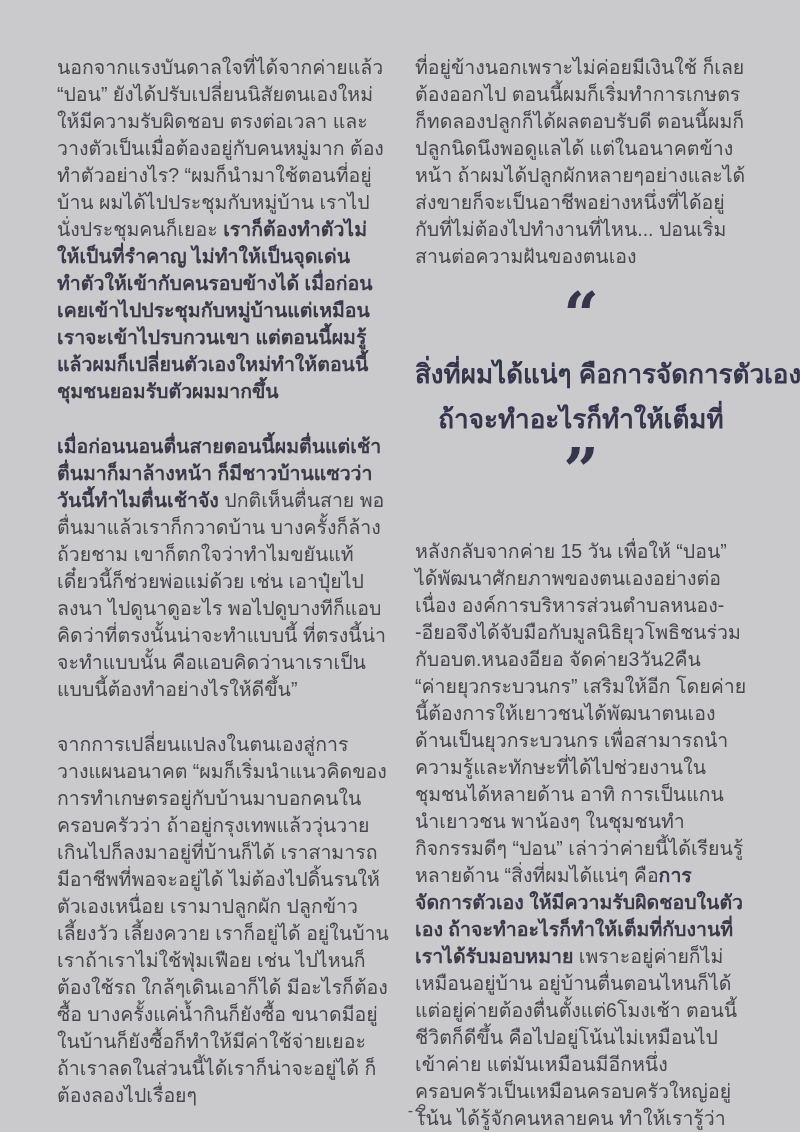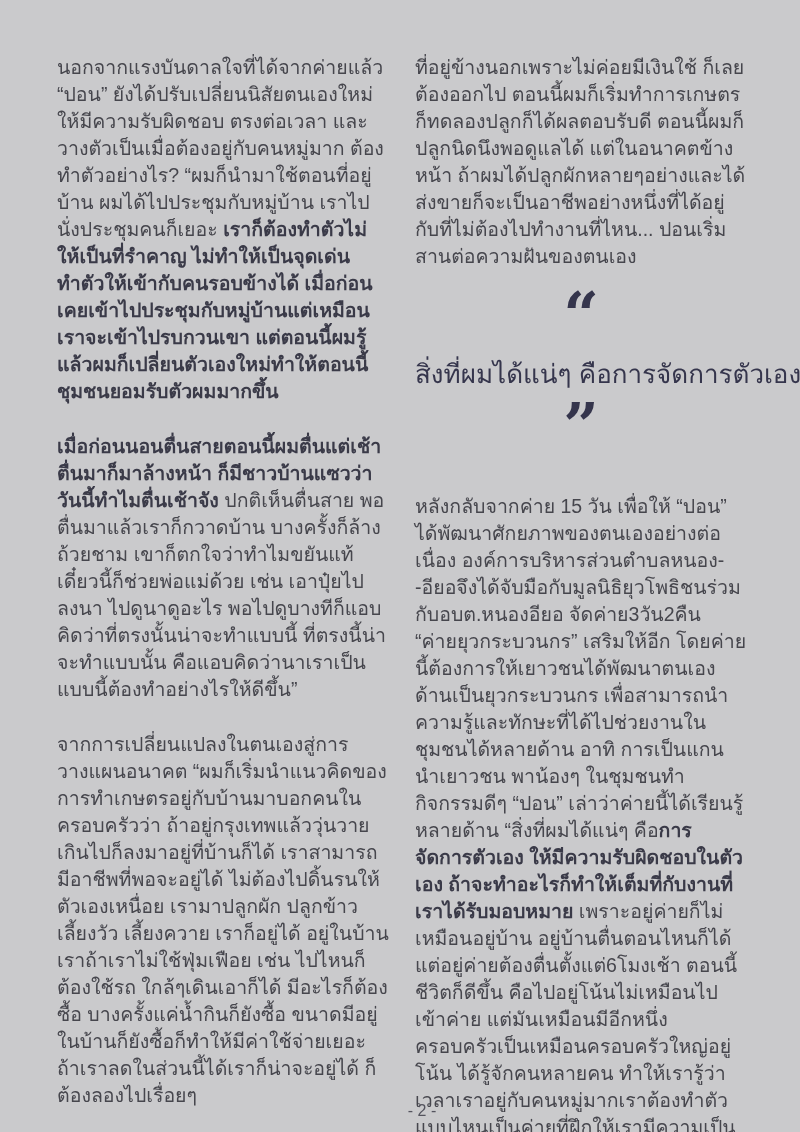--- a/index.html
+++ b/index.html
@@ -30,21 +30,21 @@
   }
   .qmark {
     font-family:"DejaVu Serif","Liberation Serif",serif;
     font-weight:700;
     font-size:62px; line-height:34px;
     height:38px;
   }
   .qmark.open  { margin-bottom:16px; }
   .qmark.close { margin-top:12px; }
   .pq-line {
-    font-size:26px; font-weight:400;
+    font-size:26px; font-weight:700;
     line-height:45px;
     white-space:nowrap;
   }
   .page-number {
     position:absolute; left:0; right:0; bottom:12px;
     text-align:center;
     font-size:16px; color:#54545e;
   }
 </style>
 </head>
@@ -62,20 +62,21 @@
       <p class="body">จากการเปลี่ยนแปลงในตนเองสู่การวางแผนอนาคต “ผมก็เริ่มนำแนวคิดของการทำเกษตรอยู่กับบ้านมาบอกคนในครอบครัวว่า ถ้าอยู่กรุงเทพแล้ววุ่นวายเกินไปก็ลงมาอยู่ที่บ้านก็ได้ เราสามารถมีอาชีพที่พอจะอยู่ได้ ไม่ต้องไปดิ้นรนให้ตัวเองเหนื่อย เรามาปลูกผัก ปลูกข้าว เลี้ยงวัว เลี้ยงควาย เราก็อยู่ได้ อยู่ในบ้านเราถ้าเราไม่ใช้ฟุ่มเฟือย เช่น ไปไหนก็ต้องใช้รถ ใกล้ๆเดินเอาก็ได้ มีอะไรก็ต้องซื้อ บางครั้งแค่น้ำกินก็ยังซื้อ ขนาดมีอยู่ในบ้านก็ยังซื้อก็ทำให้มีค่าใช้จ่ายเยอะ ถ้าเราลดในส่วนนี้ได้เราก็น่าจะอยู่ได้ ก็ต้องลองไปเรื่อยๆ</p>
 
     </div>
 
     <div class="col">
       <p class="body">ที่อยู่ข้างนอกเพราะไม่ค่อยมีเงินใช้ ก็เลยต้องออกไป ตอนนี้ผมก็เริ่มทำการเกษตร ก็ทดลองปลูกก็ได้ผลตอบรับดี ตอนนี้ผมก็ปลูกนิดนึงพอดูแลได้ แต่ในอนาคตข้างหน้า ถ้าผมได้ปลูกผักหลายๆอย่างและได้ส่งขายก็จะเป็นอาชีพอย่างหนึ่งที่ได้อยู่กับที่ไม่ต้องไปทำงานที่ไหน... ปอนเริ่มสานต่อความฝันของตนเอง</p>
 
       <div class="pull-quote">
         <div class="qmark open">“</div>
         <div class="pq-line">สิ่งที่ผมได้แน่ๆ คือการจัดการตัวเอง</div>
+        <div class="pq-line">ถ้าจะทำอะไรก็ทำให้เต็มที่</div>
         <div class="qmark close">”</div>
       </div>
 
       <p class="body"><span>หลังกลับจากค่าย 15 วัน เพื่อให้ “ปอน” ได้พัฒนาศักยภาพของตนเองอย่างต่อเนื่อง องค์การบริหารส่วนตำบลหนอง- -อียอจึงได้จับมือกับมูลนิธิยุวโพธิชนร่วมกับอบต.หนองอียอ จัดค่าย3วัน2คืน “ค่ายยุวกระบวนกร” เสริมให้อีก โดยค่ายนี้ต้องการให้เยาวชนได้พัฒนาตนเองด้านเป็นยุวกระบวนกร เพื่อสามารถนำความรู้และทักษะที่ได้ไปช่วยงานในชุมชนได้หลายด้าน อาทิ การเป็นแกนนำเยาวชน พาน้องๆ ในชุมชนทำกิจกรรมดีๆ “ปอน” เล่าว่าค่ายนี้ได้เรียนรู้หลายด้าน “สิ่งที่ผมได้แน่ๆ คือ</span><strong>การจัดการตัวเอง ให้มีความรับผิดชอบในตัวเอง ถ้าจะทำอะไรก็ทำให้เต็มที่กับงานที่เราได้รับมอบหมาย</strong><span> เพราะอยู่ค่ายก็ไม่เหมือนอยู่บ้าน อยู่บ้านตื่นตอนไหนก็ได้แต่อยู่ค่ายต้องตื่นตั้งแต่6โมงเช้า ตอนนี้ชีวิตก็ดีขึ้น คือไปอยู่โน้นไม่เหมือนไปเข้าค่าย แต่มันเหมือนมีอีกหนึ่งครอบครัวเป็นเหมือนครอบครัวใหญ่อยู่โน้น ได้รู้จักคนหลายคน ทำให้เรารู้ว่าเวลาเราอยู่กับคนหมู่มากเราต้องทำตัวแบบไหนเป็นค่ายที่ฝึกให้เรามีความเป็นผู้นำในหลายๆด้าน จากการนำปัญหามาแก้ไข มองเห็นปัญหา มองเห็นโอกาส นำมาแก้ไข ค่ายยุวกระบวนกรเป็นการฝึกแบบพาเล่น พาทำกิจกรรม เราก็ได้ความรู้ว่าเราจะทำอย่างไร น้องๆ เขาถึงจะตามเราได้ และมีความสุขกับเรา”</span></p>
     </div>
 
   </div>
 
   <div class="page-number">- 2 -</div>
 

